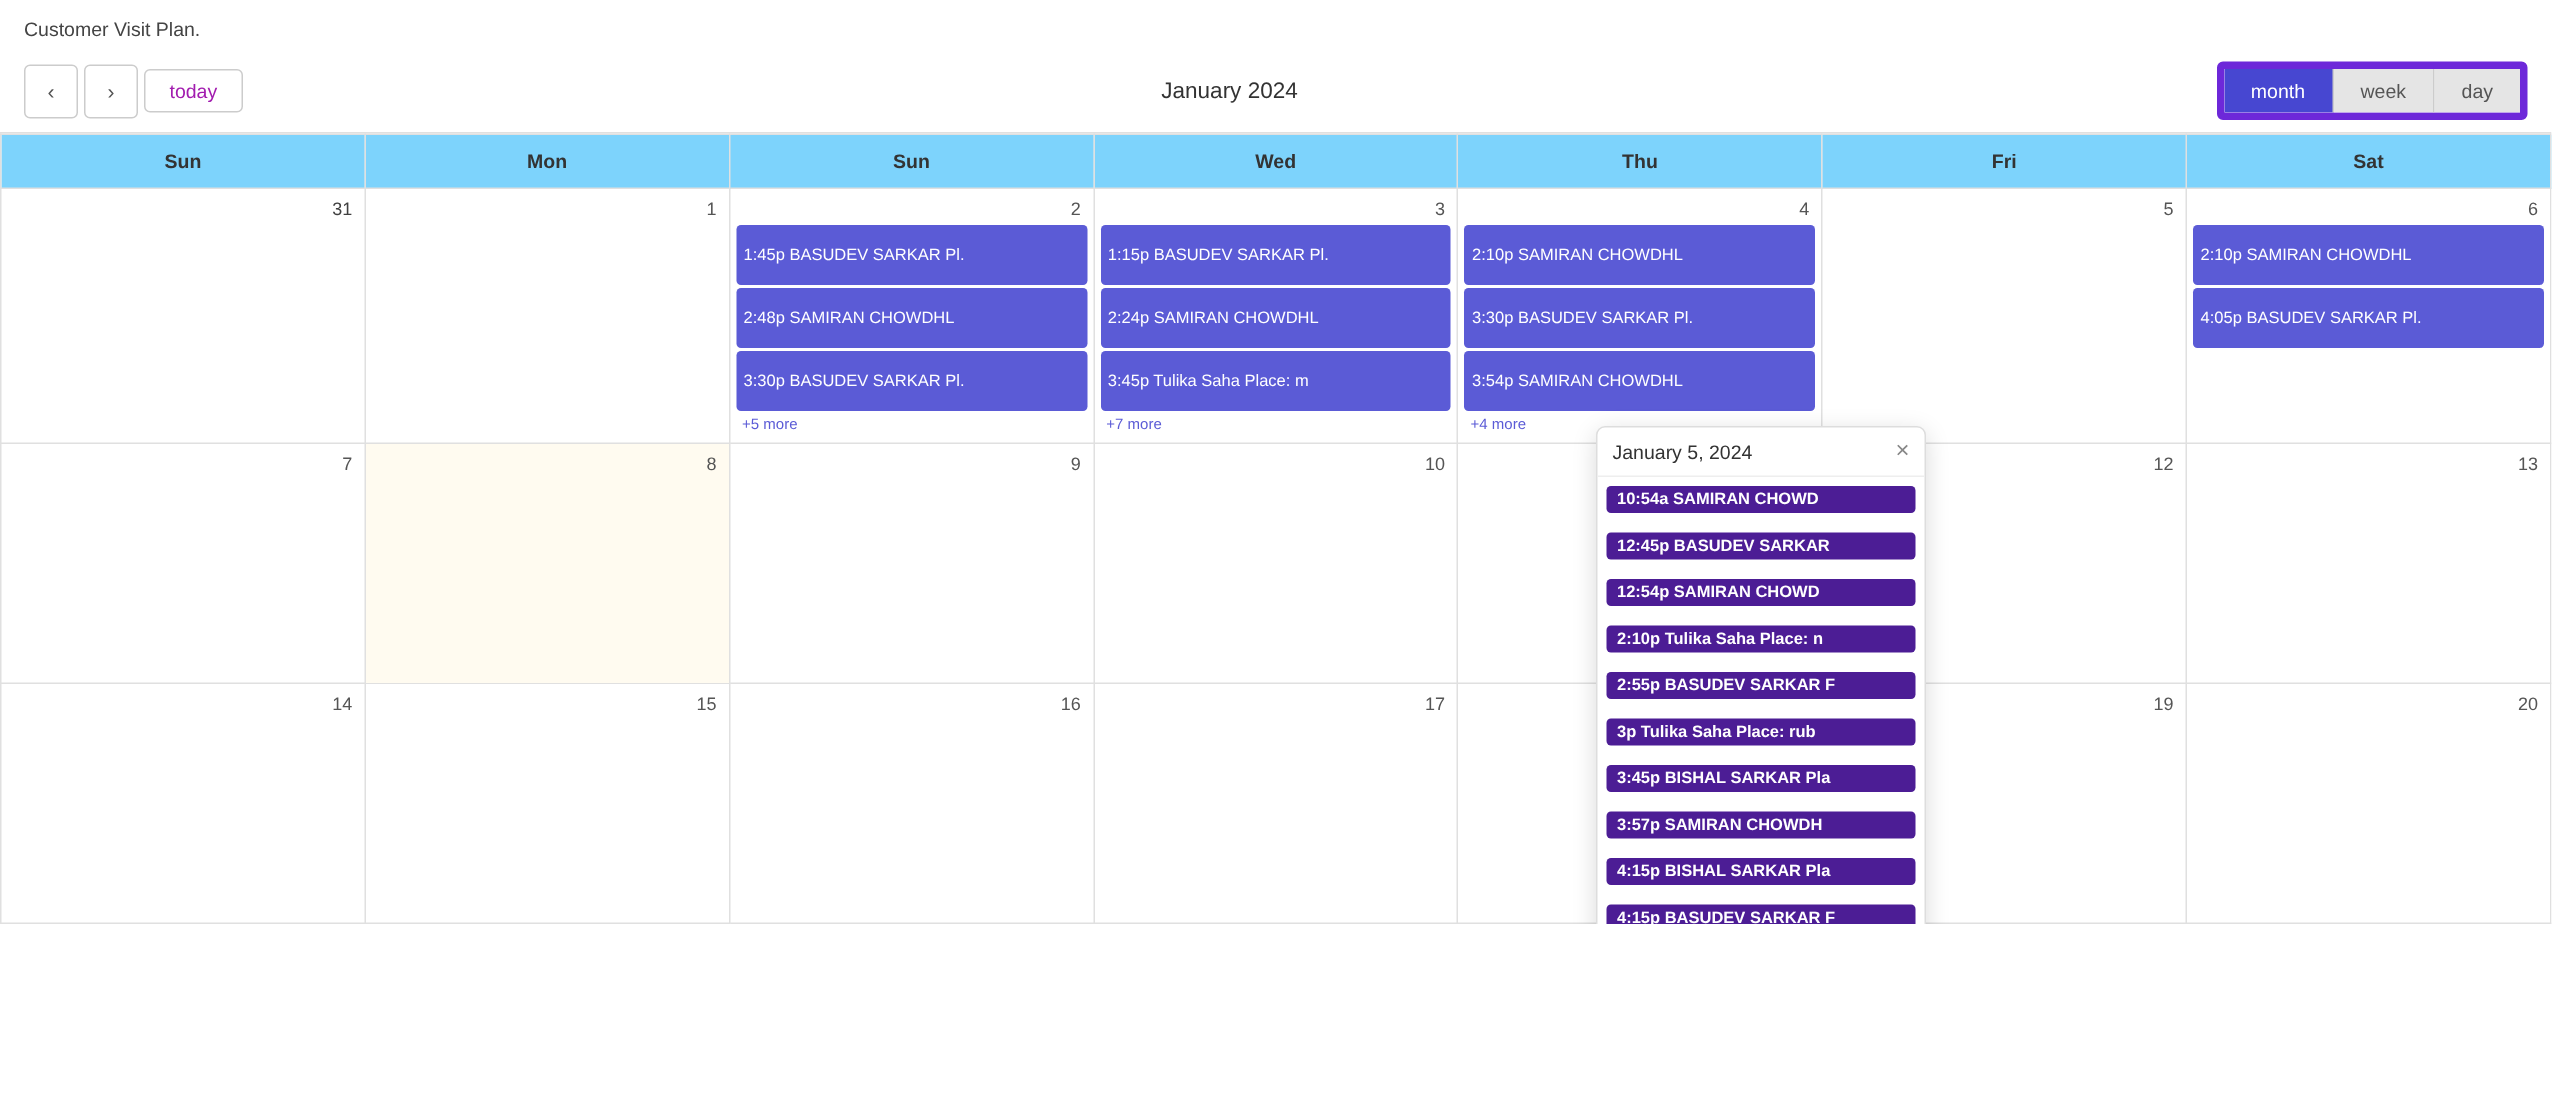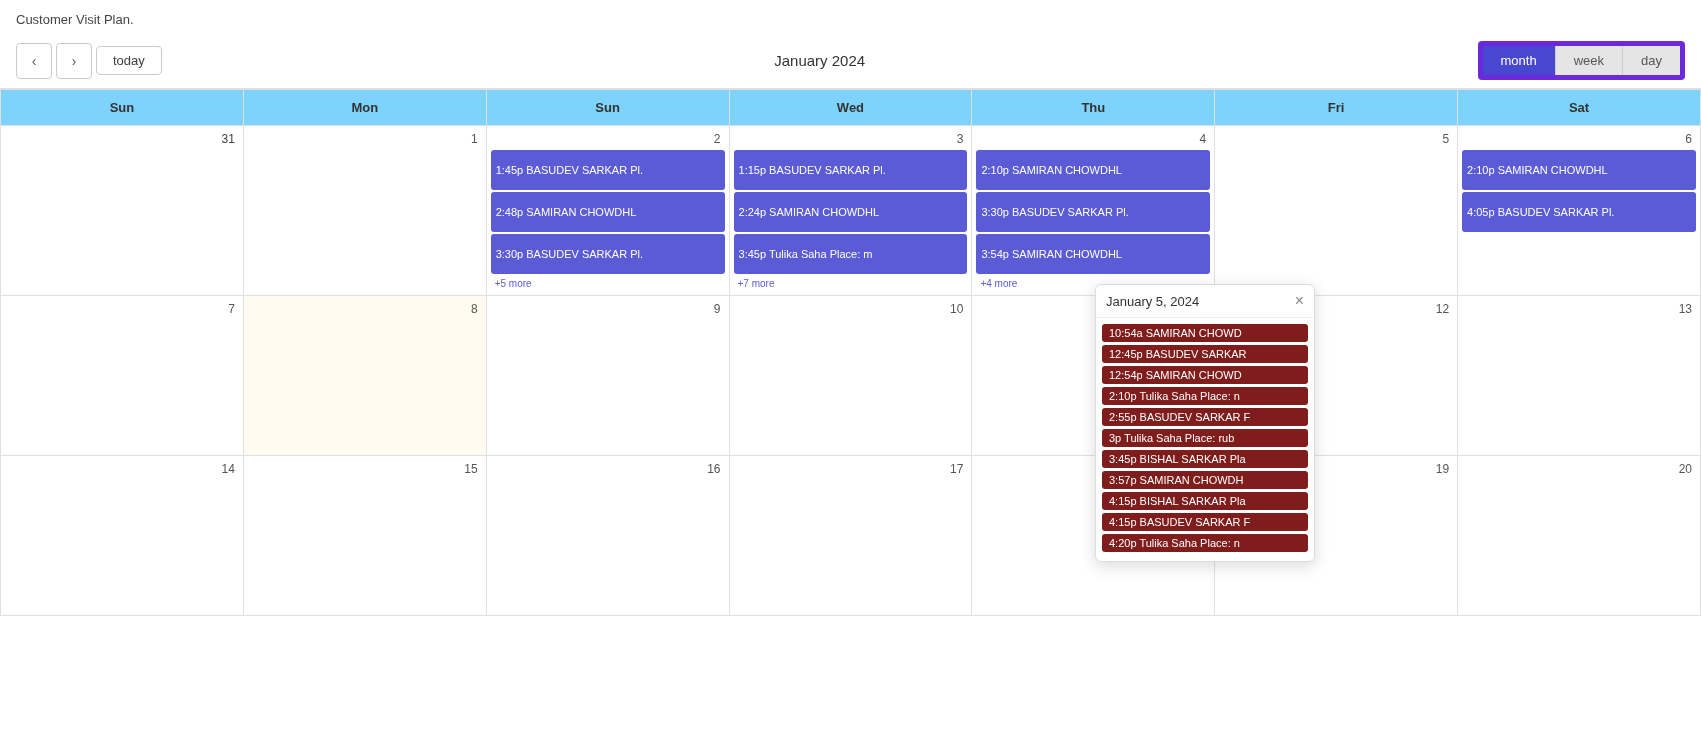--- a/index.html
+++ b/index.html
@@ -14,21 +14,21 @@
     }
     .nav-buttons { display: flex; gap: 4px; align-items: center; }
     .nav-btn {
       width: 36px; height: 36px; border: 1px solid #ccc; background: #fff;
       border-radius: 4px; cursor: pointer; font-size: 14px;
       display: flex; align-items: center; justify-content: center;
       color: #555;
     }
     .today-btn {
       padding: 6px 16px; border: 1px solid #ccc; background: #fff;
-      border-radius: 4px; cursor: pointer; font-size: 13px; color: #404040;
+      border-radius: 4px; cursor: pointer; font-size: 13px; color: #a21caf;
     }
 
     .calendar-title { font-size: 15px; font-weight: 400; color: #333; }
 
     .view-buttons { display: flex; border-radius: 4px; overflow: hidden; border: 5px solid #6d28d9; }
     .view-btn {
       padding: 7px 18px; border: none; background: #e5e5e5; cursor: pointer;
       font-size: 13px; color: #555; border-right: 1px solid #ccc;
     }
     .view-btn:last-child { border-right: none; }
@@ -53,41 +53,41 @@
     .event-pill {
       display: block; background: #5b5bd6; color: #fff;
       border-radius: 3px; padding: 14px 5px; font-size: 11px;
       margin-bottom: 2px; white-space: nowrap; overflow: hidden;
       text-overflow: ellipsis; cursor: pointer;
     }
     .more-link { font-size: 10px; color: #5b5bd6; cursor: pointer; padding: 2px 4px; }
     .today-cell { background: #fffbf0; }
     .popup {
       position: absolute;
-      top: 195px; left: 1095px;
+      top: 195px; left: 1064px;
       width: 220px;
       background: #fff; border: 1px solid #ddd;
       border-radius: 6px; box-shadow: 0 4px 16px rgba(0,0,0,0.15);
       z-index: 100; pointer-events: all;
     }
     .popup-header {
       display: flex; justify-content: space-between; align-items: center;
       padding: 8px 10px; border-bottom: 1px solid #eee;
     }
     .popup-date { font-size: 13px; font-weight: 500; color: #333; }
     .popup-close {
       background: none; border: none; cursor: pointer; font-size: 16px;
       color: #888; line-height: 1;
     }
     .popup-events { padding: 6px; max-height: 400px; overflow-y: auto; }
     .popup-event {
-      display: block; background: #7f1d1d; color: #fff;
+      display: block; background: #4c1d95; color: #fff;
       border-radius: 3px; padding: 3px 7px; font-size: 11px;
-      margin-bottom: 3px; white-space: nowrap; overflow: hidden;
-      text-overflow: ellipsis; cursor: pointer;
+      margin-bottom: 13px; white-space: nowrap; overflow: hidden;
+      text-overflow: ellipsis; cursor: pointer; font-weight: bold;
     }
 
     .calendar-wrapper { position: relative; }
   </style>
 </head>
 <body>
 
 <div class="page-title">Customer Visit Plan.</div>
 
 <div class="calendar-header">

